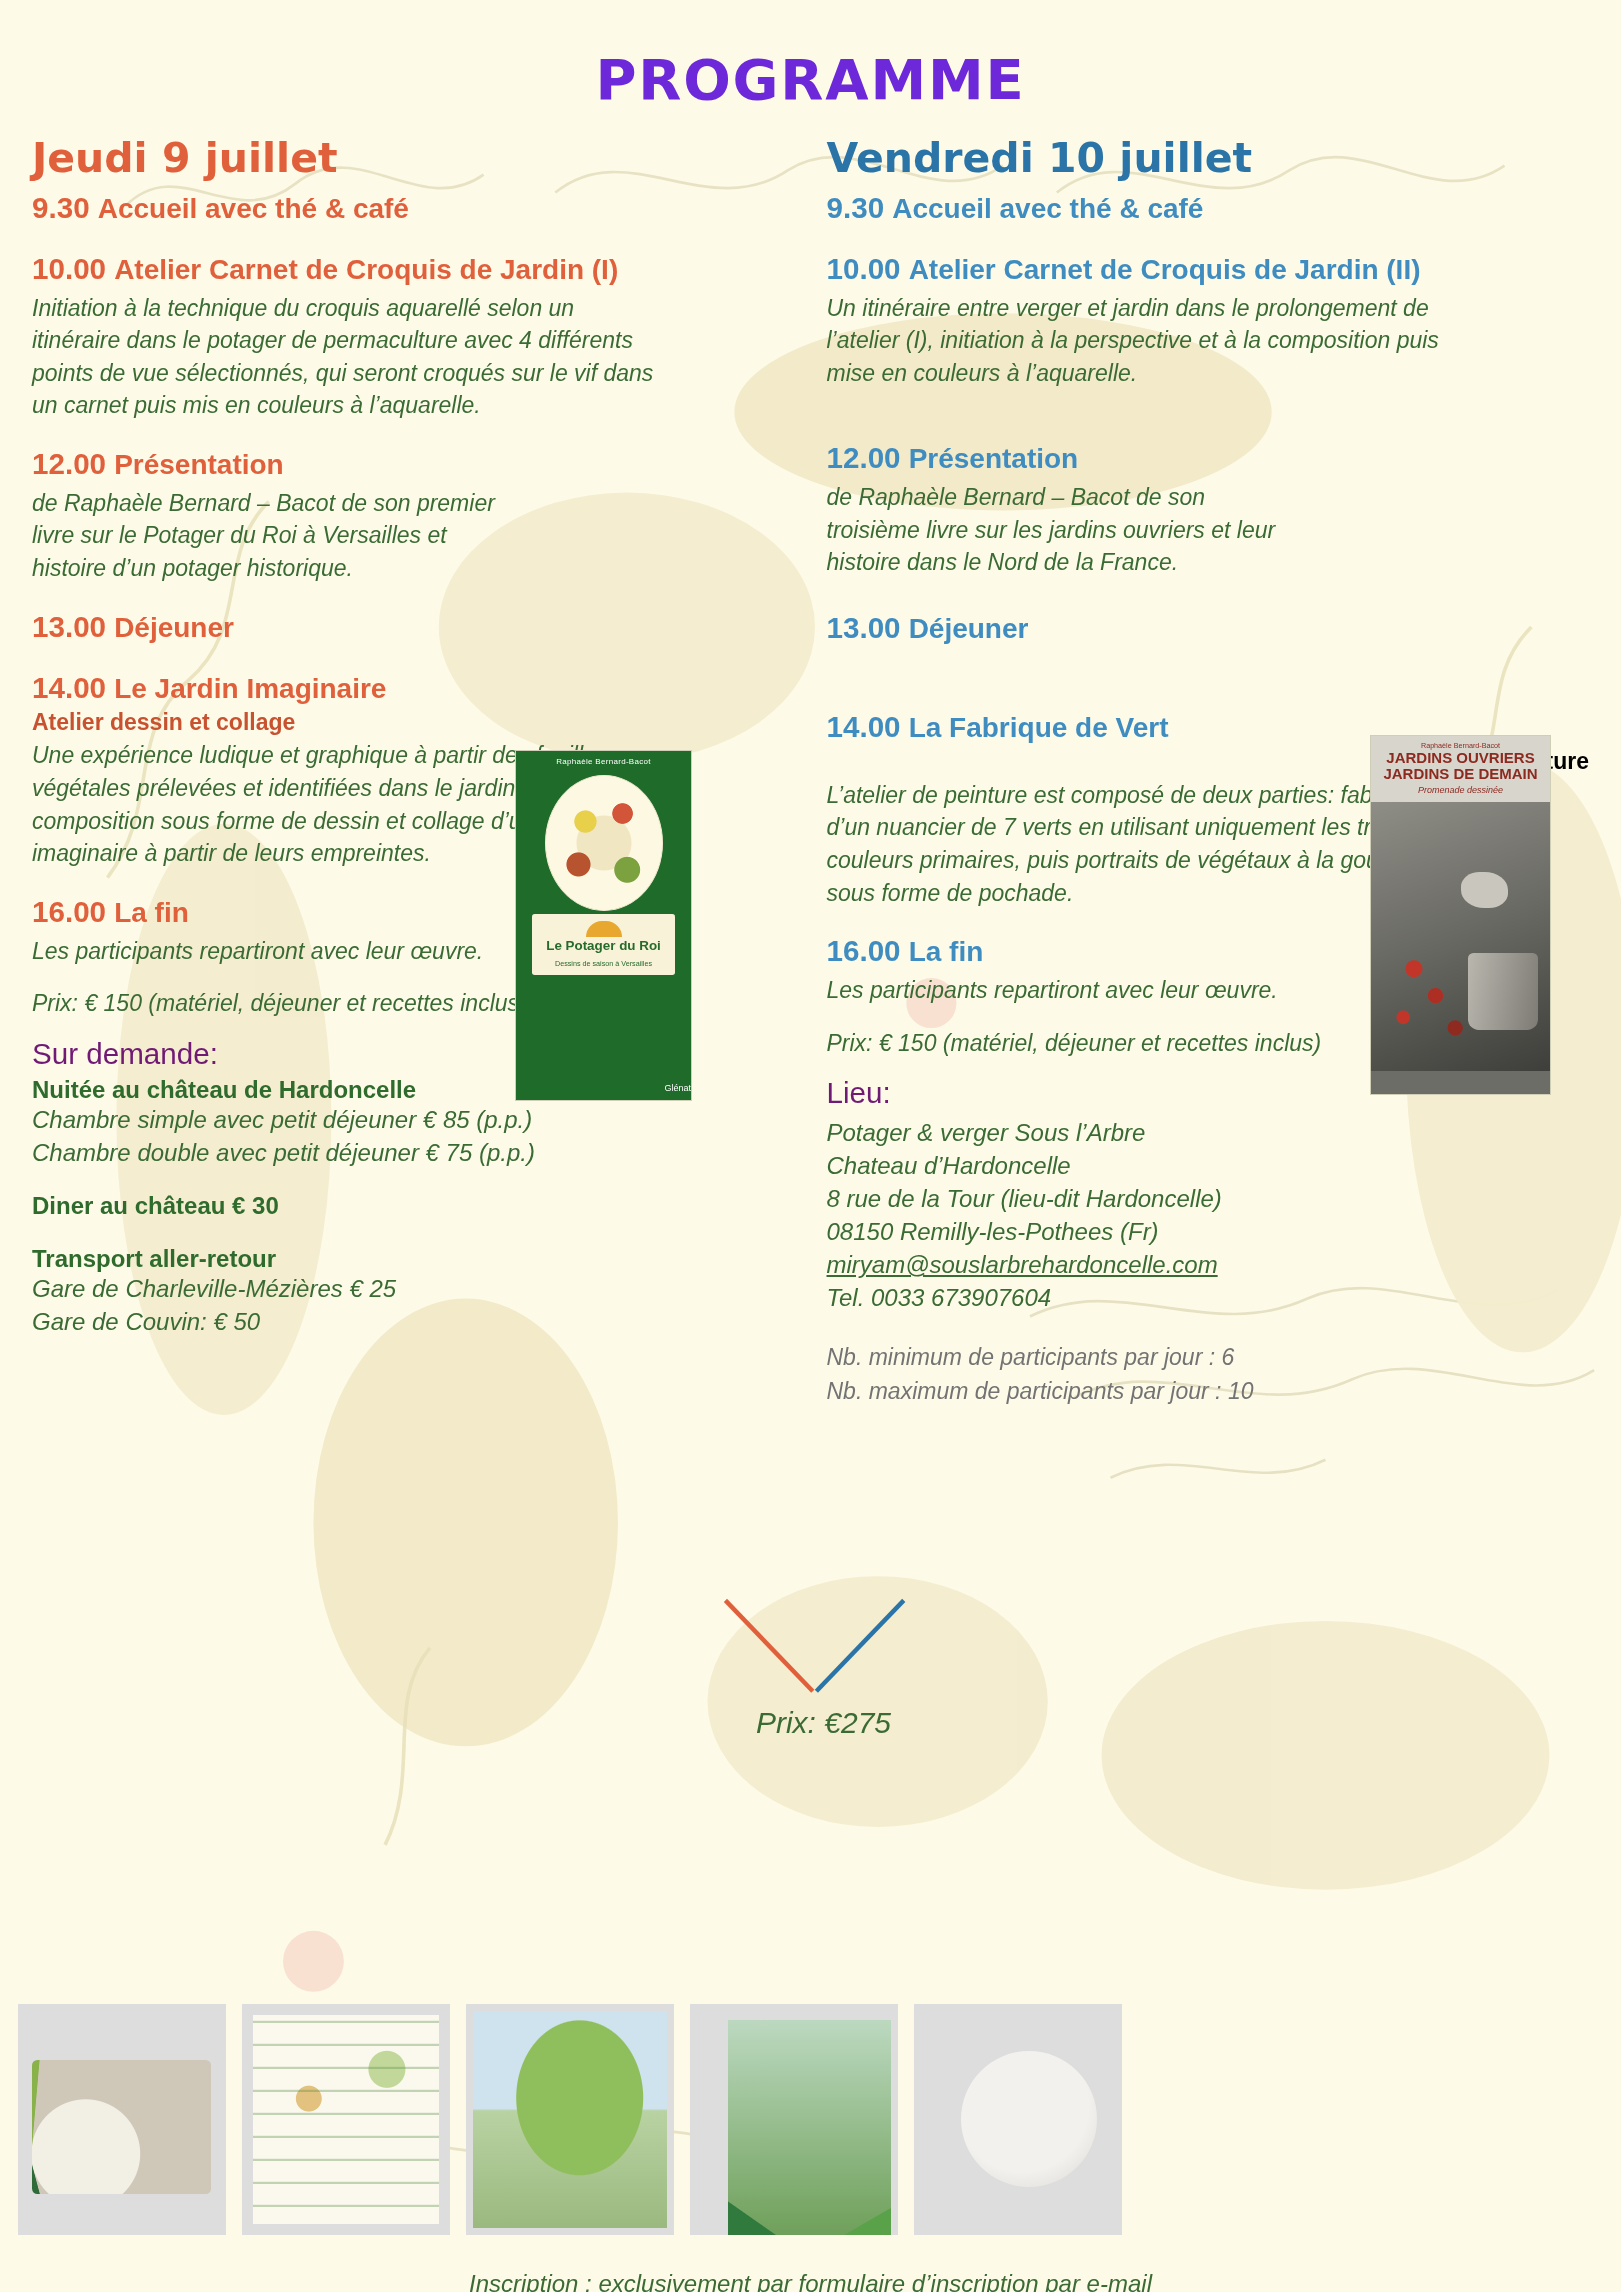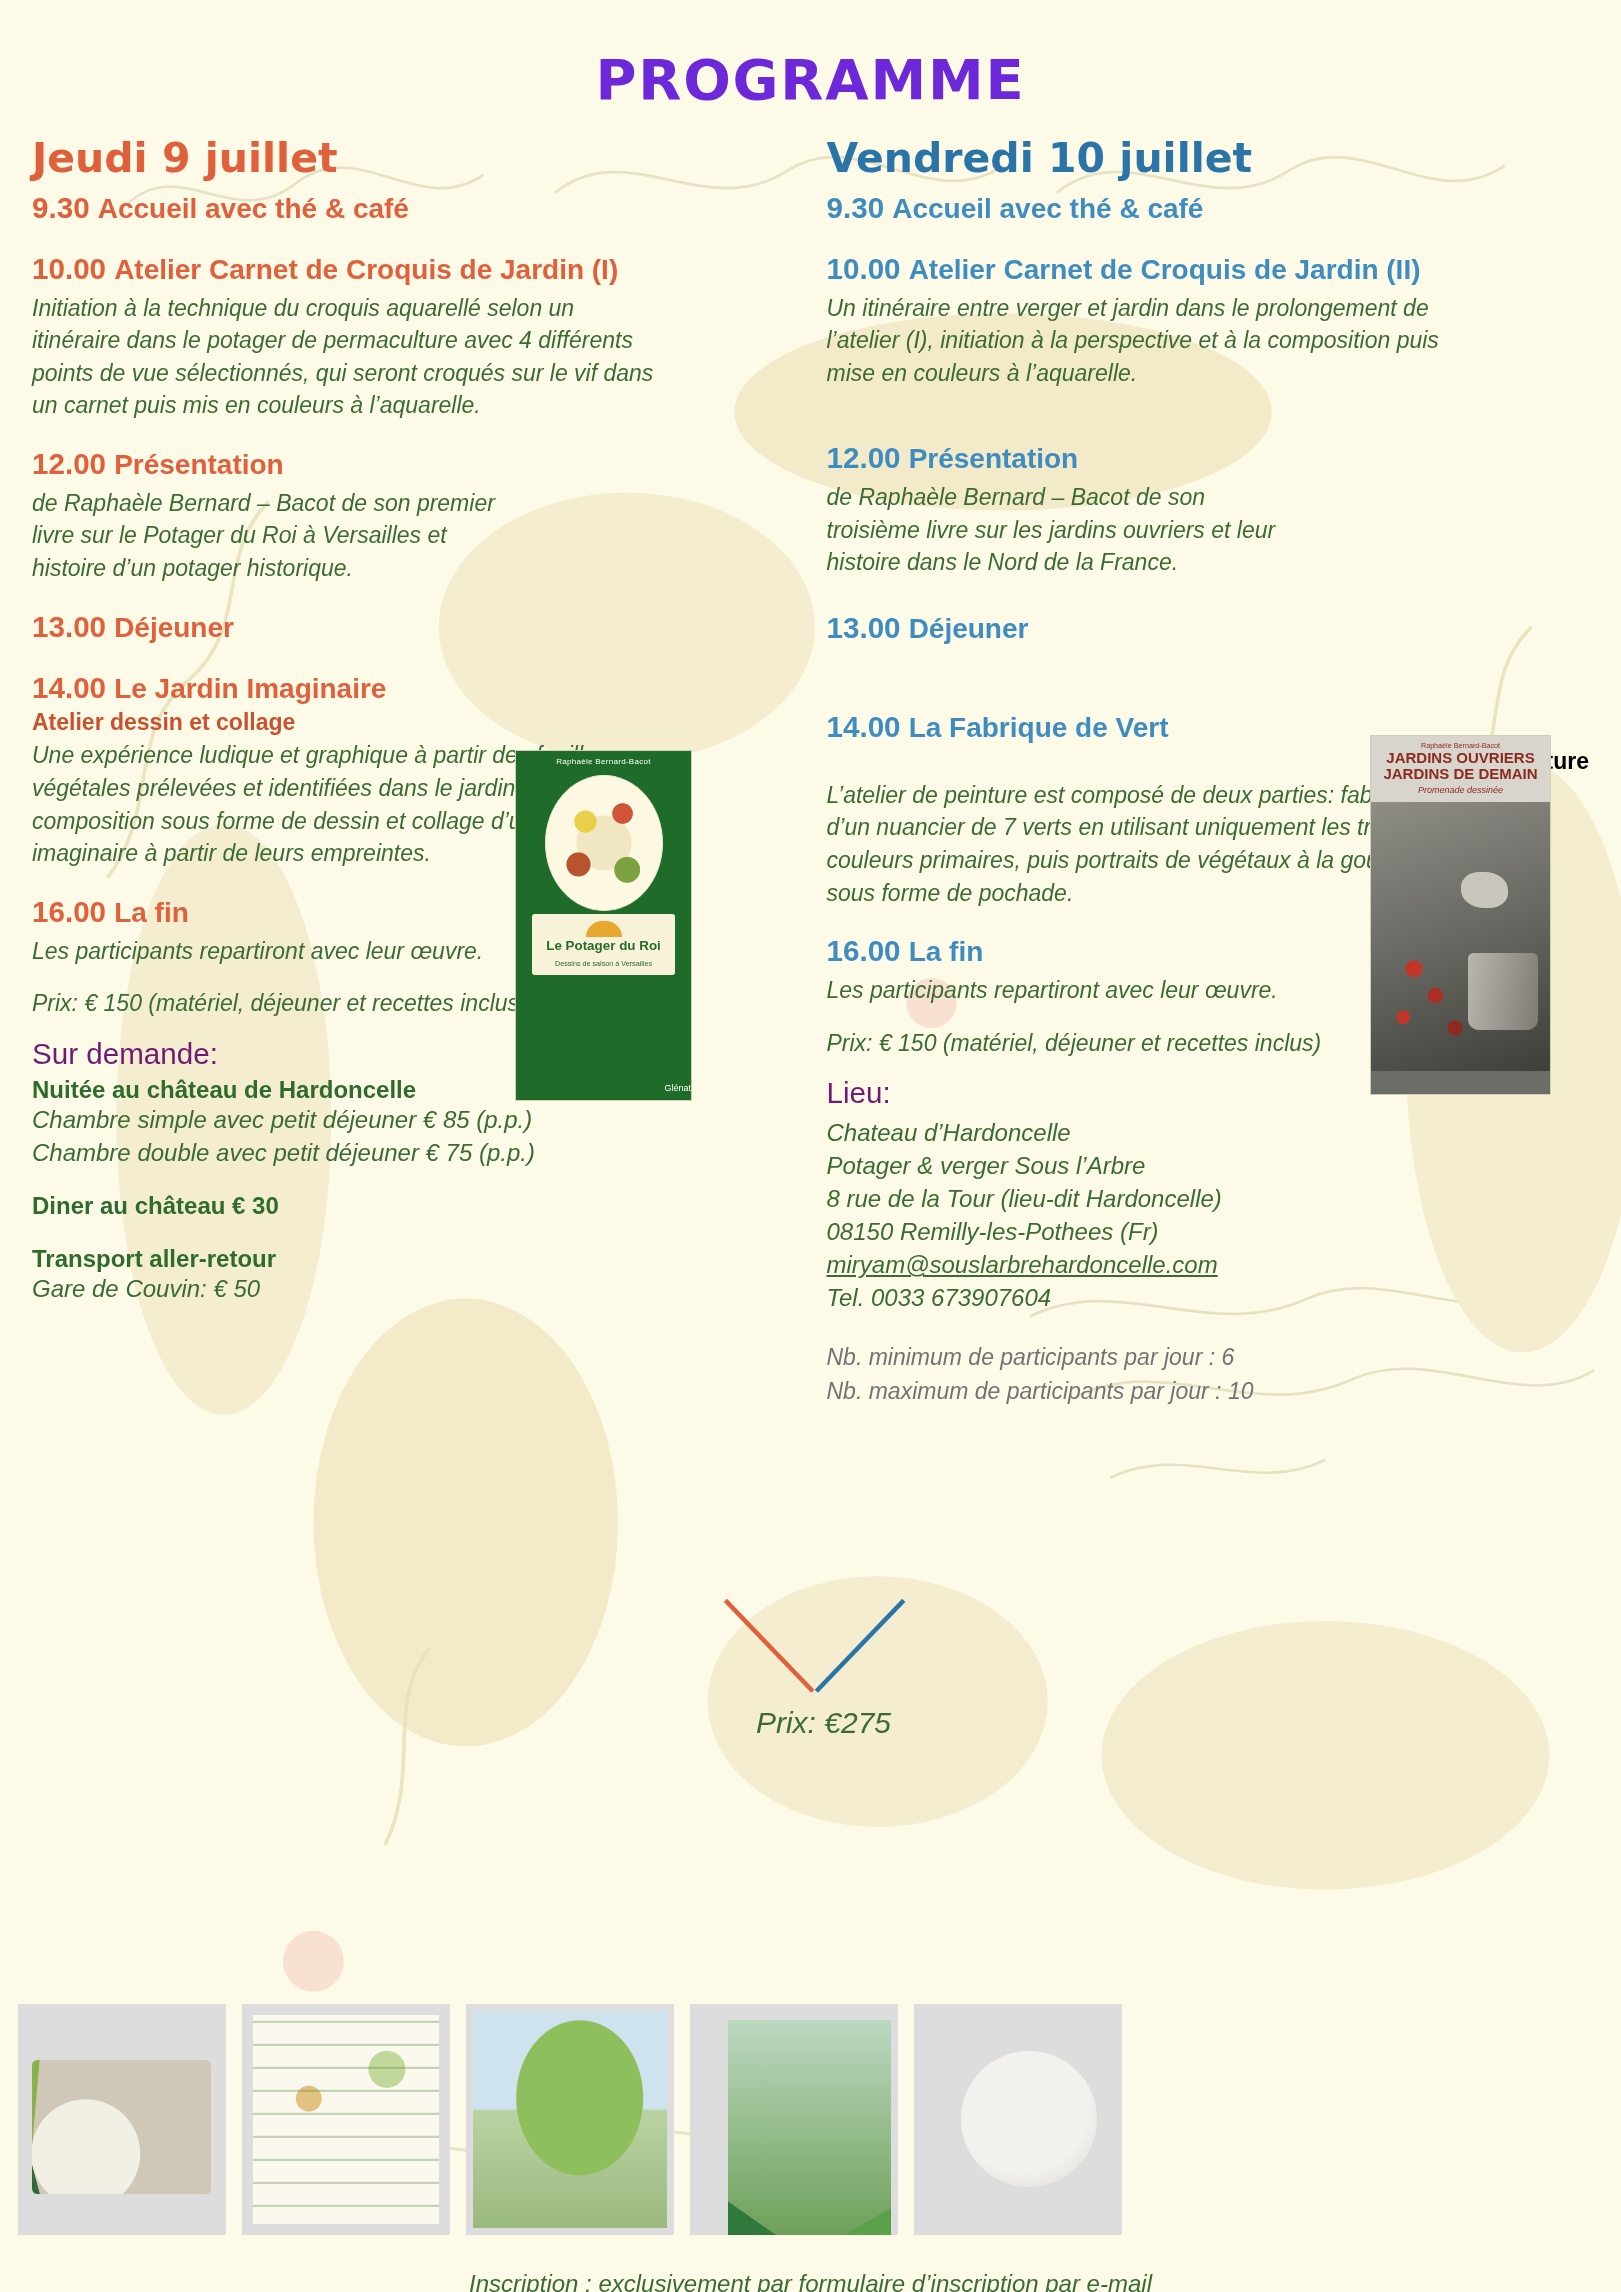--- a/index.html
+++ b/index.html
@@ -427,20 +427,21 @@
 
       <div class="section-title">Sur demande:</div>
 
       <div class="bold-green" style="margin-top:1.8px">Nuitée au château de Hardoncelle</div>
       <div class="ital-green">Chambre simple avec petit déjeuner € 85 (p.p.)</div>
       <div class="ital-green">Chambre double avec petit déjeuner € 75 (p.p.)</div>
 
       <div class="bold-green" style="margin-top:23px">Diner au château € 30</div>
 
       <div class="bold-green" style="margin-top:25px">Transport aller-retour</div>
+      <div class="ital-green">Gare de Charleville-Mézières € 25</div>
       <div class="ital-green">Gare de Couvin: € 50</div>
     </div>
 
     <div class="col right">
       <div class="day-title">Vendredi 10 juillet</div>
 
       <div class="slot tight">
         <div class="timeline">
           <span class="time">9.30</span>
           <span class="head">Accueil avec thé &amp; café</span>
@@ -483,22 +484,22 @@
         <div class="timeline">
           <span class="time">16.00</span>
           <span class="head">La fin</span>
         </div>
         <div class="desc">Les participants repartiront avec leur œuvre.</div>
       </div>
 
       <div class="price-line">Prix: € 150 (matériel, déjeuner et recettes inclus)</div>
 
       <div class="section-title">Lieu:</div>
+      <div class="lieu-line">Potager &amp; verger Sous l’Arbre</div>
       <div class="lieu-line">Chateau d’Hardoncelle</div>
-      <div class="lieu-line">Potager &amp; verger Sous l’Arbre</div>
       <div class="lieu-line">8 rue de la Tour (lieu-dit Hardoncelle)</div>
       <div class="lieu-line">08150 Remilly-les-Pothees (Fr)</div>
       <div class="lieu-line"><a href="#">miryam@souslarbrehardoncelle.com</a></div>
       <div class="lieu-line">Tel. 0033 673907604</div>
 
       <div class="nb-line" style="margin-top:27px">Nb. minimum de participants par jour : 6</div>
       <div class="nb-line">Nb. maximum de participants par jour : 10</div>
     </div>
   </div>
 

